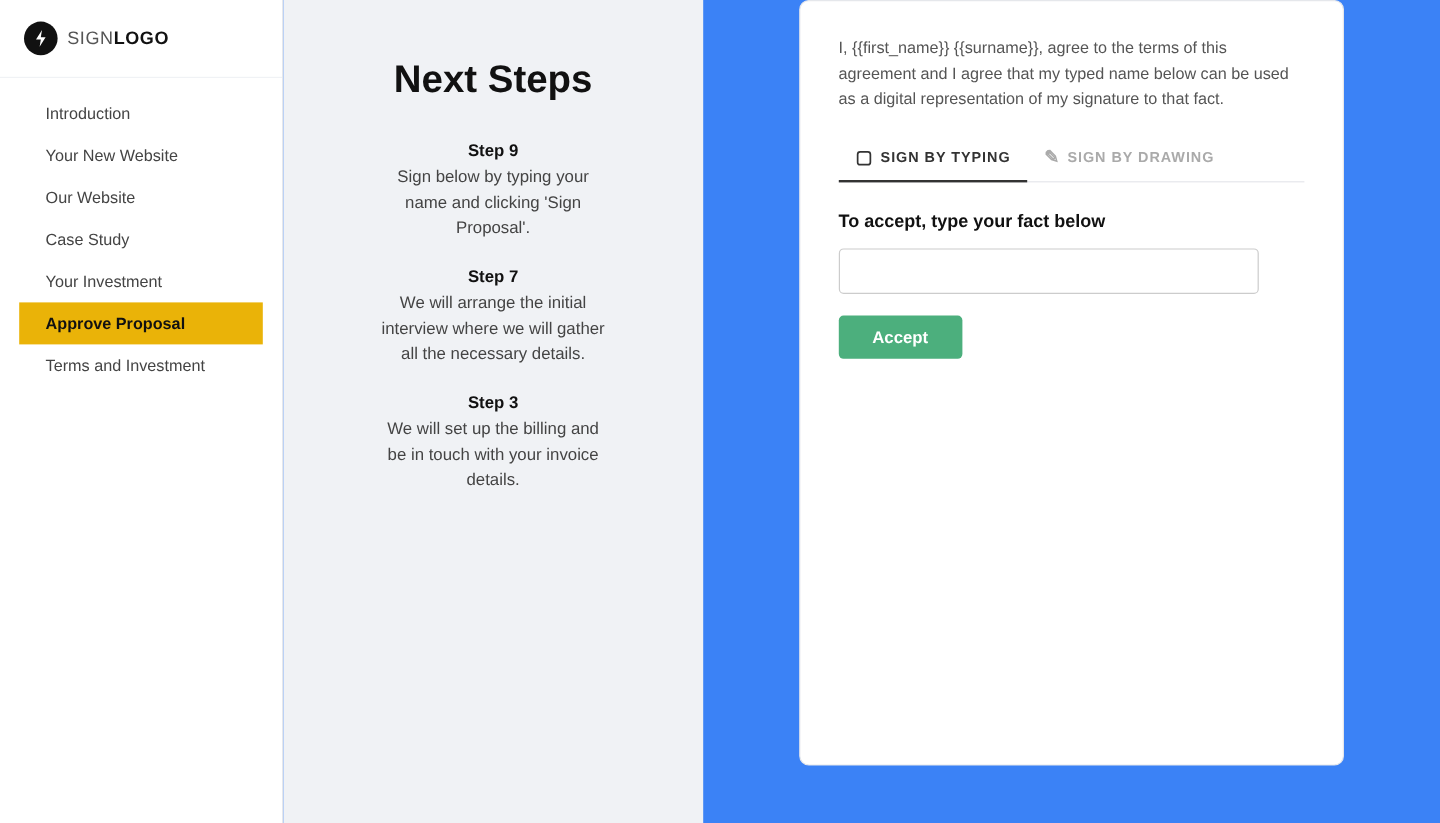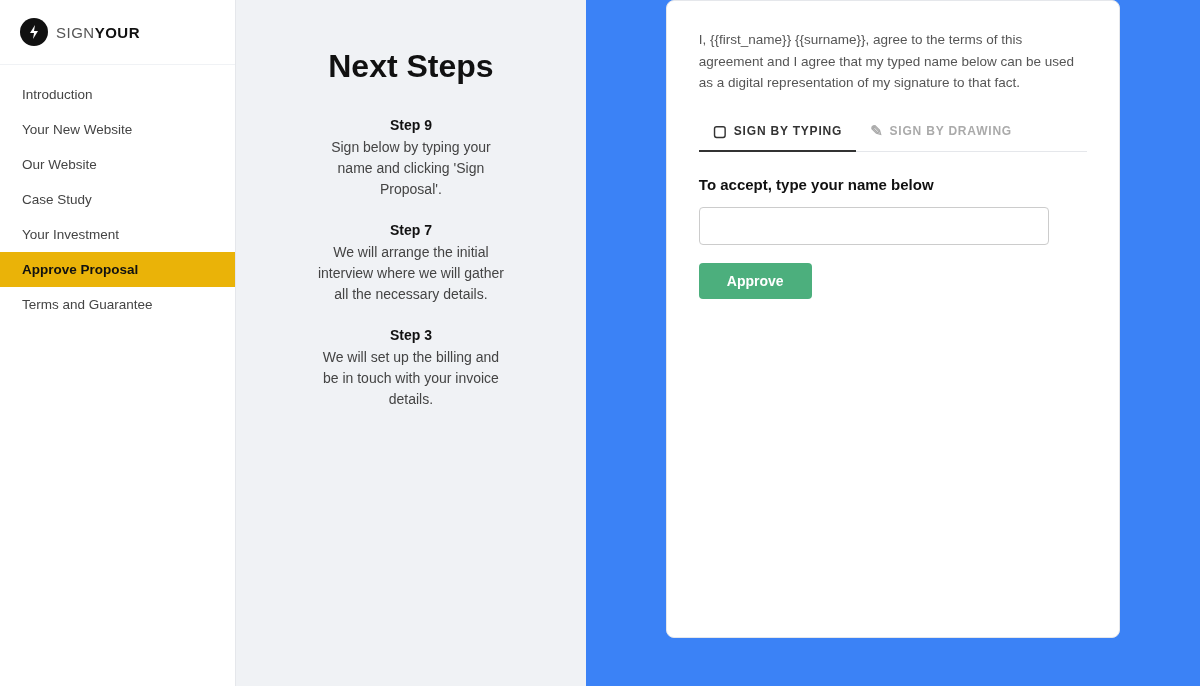--- a/index.html
+++ b/index.html
@@ -54,21 +54,21 @@
     }
 
     #logo-text span.your {
       font-weight: 400;
       color: #555;
     }
 
     #nav {
       display: flex;
       flex-direction: column;
-      padding: 12px 0;
+      padding: 12px 16px;
       flex: 1;
     }
 
     .nav-item {
       padding: 10px 22px;
       font-size: 13.5px;
       color: #444;
       cursor: pointer;
       transition: background 0.15s;
     }
@@ -200,31 +200,31 @@
 <body>
 
 <div id="sidebar">
   <div id="logo-area">
     <div id="logo-icon">
       <svg viewBox="0 0 16 16">
         <polygon points="9,1 4,9 8,9 7,15 12,7 8,7"></polygon>
       </svg>
     </div>
     <div id="logo-text">
-      <span class="your">SIGN</span><span>YOUR</span>
+      <span class="your">SIGN</span><span>LOGO</span>
     </div>
   </div>
   <nav id="nav">
   <div class="nav-item">Introduction</div>
       <div class="nav-item">Your New Website</div>
       <div class="nav-item">Our Website</div>
       <div class="nav-item">Case Study</div>
       <div class="nav-item">Your Investment</div>
       <div class="nav-item active">Approve Proposal</div>
-      <div class="nav-item">Terms and Guarantee</div>
+      <div class="nav-item">Terms and Investment</div>
     </nav>
 </div>
 
 <div id="main">
   <div id="top-section">
     <div id="page-title">Next Steps</div>
     <div id="steps-container">
     <div class="step-block">
           <div class="step-label">Step 9</div>
           <div class="step-desc">Sign below by typing your name and clicking 'Sign Proposal'.</div>
@@ -245,17 +245,17 @@
     <div id="sign-tabs">
       <div class="sign-tab active">
         <span class="sign-tab-icon">▢</span>
         <span>SIGN BY TYPING</span>
       </div>
       <div class="sign-tab">
         <span class="sign-tab-icon">✎</span>
         <span>SIGN BY DRAWING</span>
       </div>
     </div>
-    <div id="accept-label">To accept, type your name below</div>
+    <div id="accept-label">To accept, type your fact below</div>
     <input type="text" id="name-input" style="">
-    <button id="accept-button">Approve</button>
+    <button id="accept-button">Accept</button>
   </div>
 </div>
 
 </body></html>

